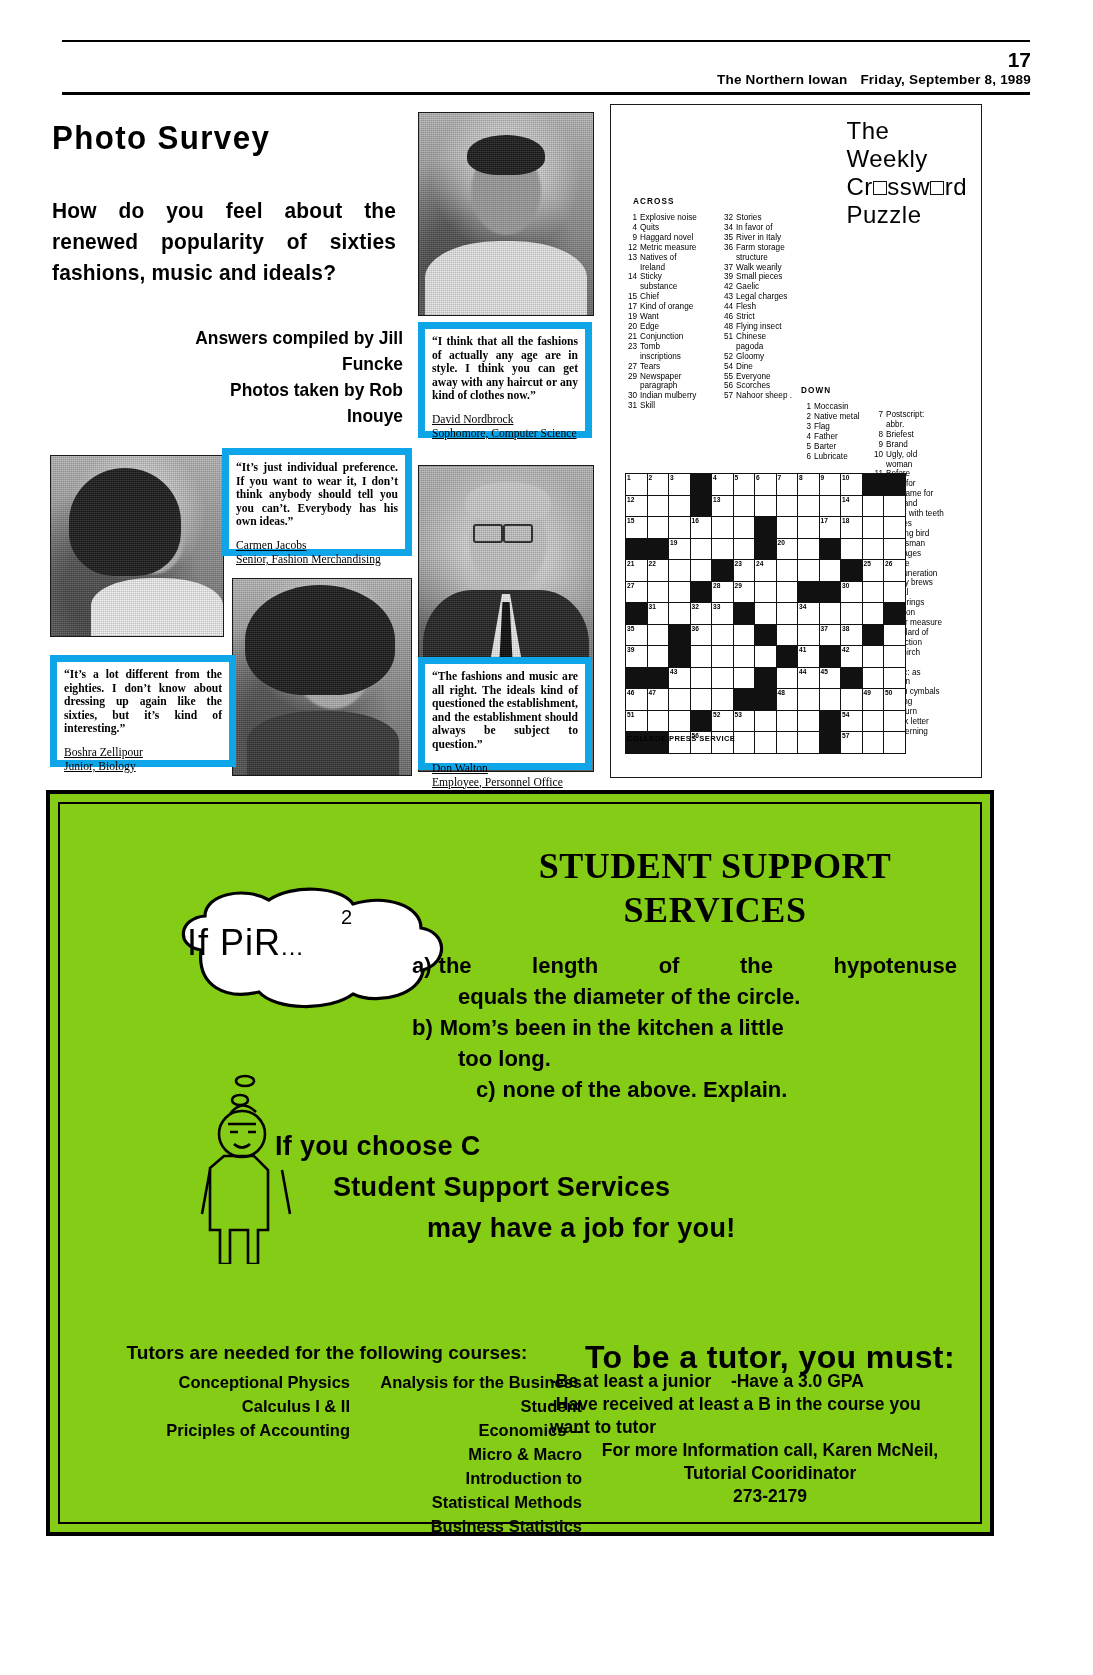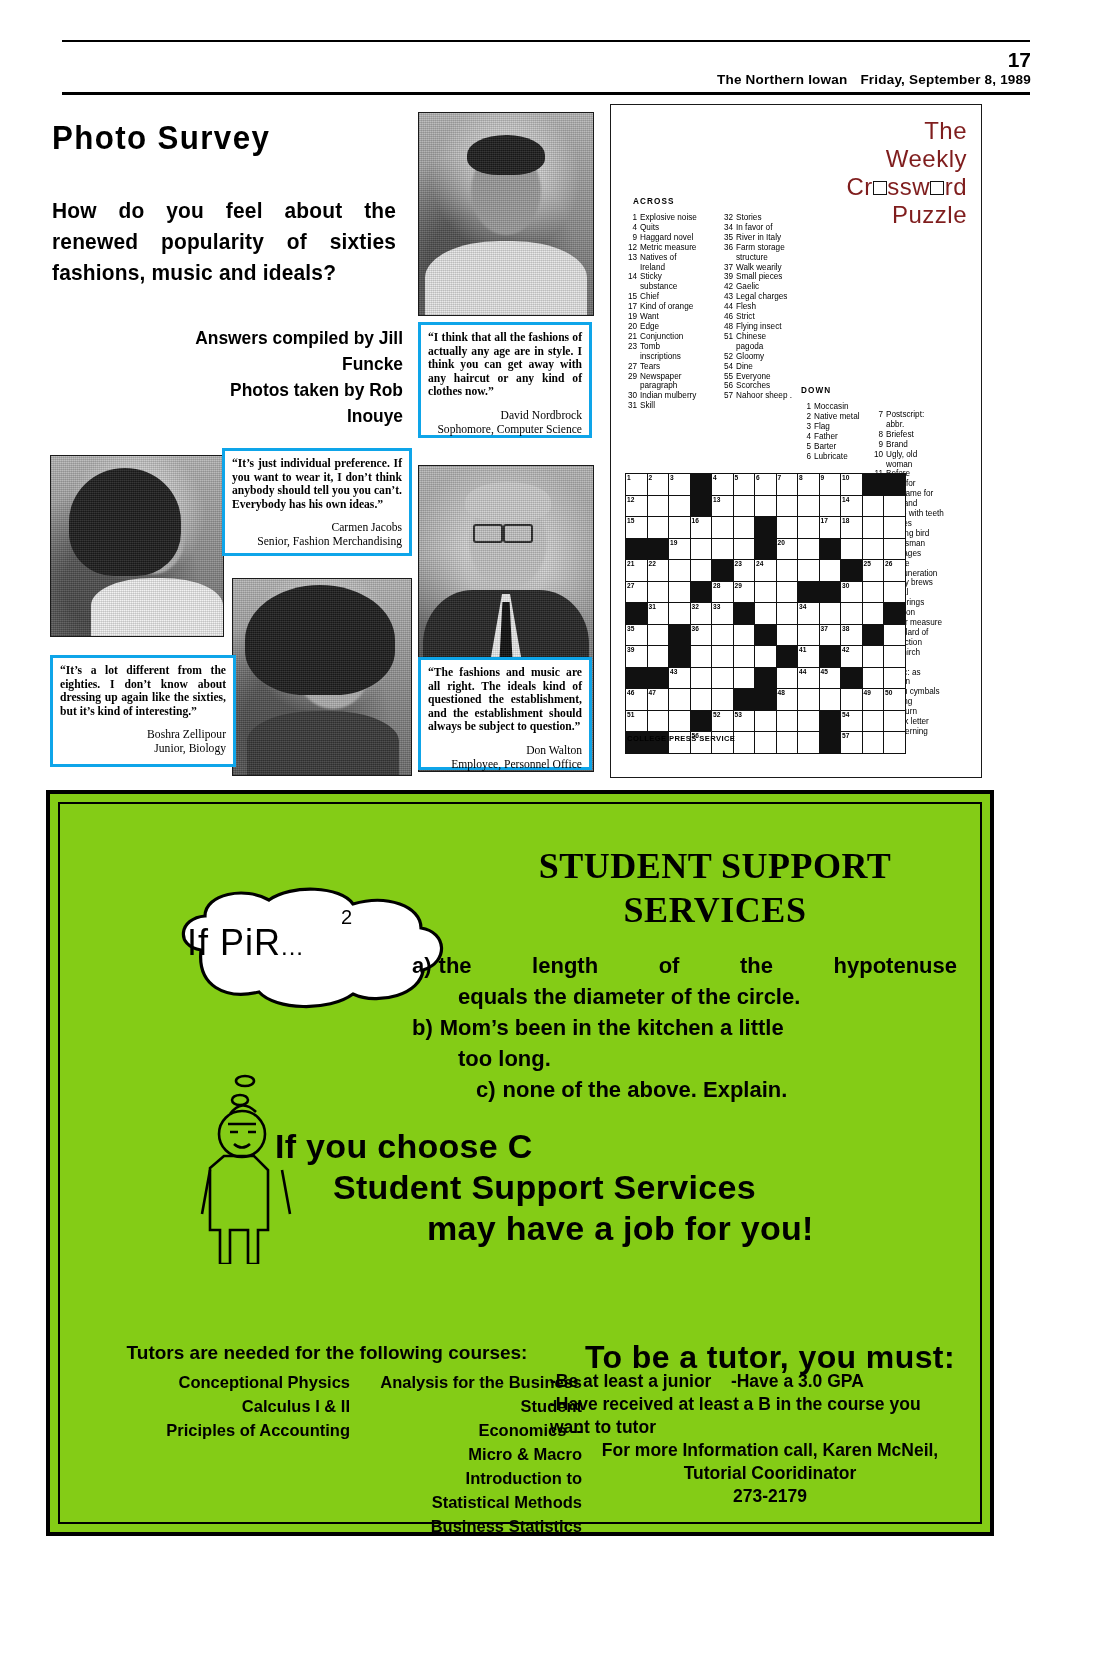--- a/index.html
+++ b/index.html
@@ -70,39 +70,39 @@
                   clip-path:polygon(30% 0,70% 0,100% 100%,0 100%);}
   #photo-don .glass{position:absolute;top:58px;width:26px;height:15px;border:2.5px solid #2a2a2a;border-radius:3px;}
 
   
   #photo-boshra{left:232px;top:578px;width:178px;height:196px;}
   #photo-boshra .hair{left:12px;top:6px;width:150px;height:110px;}
   #photo-boshra .fig{left:62px;top:44px;width:76px;height:86px;background:#b0b0b0;}
   #photo-boshra .torso{left:14px;top:132px;width:152px;height:66px;background:#3a3a3a;}
 
   
-  .qbox{position:absolute;border:3px solid #0ea5e9;background:#fff;
+  .qbox{position:absolute;border:7px solid #0ea5e9;background:#fff;
         font-family:"Liberation Serif",serif;font-weight:700;font-size:11.6px;
         line-height:13.6px;padding:6px 7px 5px 7px;box-sizing:border-box;}
   .qbox .qt{text-align:justify;}
-  .qbox .attr{margin-top:10px;text-align:right;font-weight:400;}
+  .qbox .attr{margin-top:10px;text-align:left;font-weight:400;text-decoration:underline;}
   .qbox .attr div{line-height:14px;}
 
   #quote-david{left:418px;top:322px;width:174px;height:116px;}
   #quote-carmen{left:222px;top:448px;width:190px;height:108px;}
   #quote-boshra{left:50px;top:655px;width:186px;height:112px;}
   #quote-don{left:418px;top:657px;width:174px;height:113px;}
 
   
   #crossword{position:absolute;left:610px;top:104px;width:370px;height:672px;
              border:1px solid #1a1a1a;background:#fff;}
   .cw-spine{position:absolute;left:611px;top:104px;width:6px;height:672px;background:#000;}
-  .cw-title{position:absolute;right:14px;top:12px;text-align:right;
+  .cw-title{position:absolute;right:14px;top:12px;
             font-family:"Liberation Sans",sans-serif;font-weight:300;font-size:24px;
-            line-height:28px;letter-spacing:.5px;color:#7f1d1d;}
+            line-height:28px;letter-spacing:.5px;color:#000000;}
   .cw-title .bx{display:inline-block;width:12px;height:12px;border:1.6px solid #111;
                 margin:0 .5px 1px 0;vertical-align:middle;}
   .cw-head{font-family:"Liberation Sans",sans-serif;font-weight:700;font-size:9.5px;
            letter-spacing:1.1px;}
   .cluecol{position:absolute;font-family:"Liberation Sans",sans-serif;font-size:8.2px;
            line-height:9.9px;}
   .cluecol .c{display:flex;}
   .cluecol .n{width:14px;text-align:right;margin-right:3px;flex:0 0 auto;}
   .cluecol .t{flex:1 1 auto;}
   .cluecol .cont{margin-left:17px;}
@@ -136,21 +136,21 @@
   .ad-choices{position:absolute;left:352px;top:146px;width:545px;
               font-family:"Liberation Sans",sans-serif;font-weight:700;font-size:22px;
               line-height:31px;}
   .ad-choices .row{display:flex;}
   .ad-choices .lab{flex:0 0 auto;padding-right:7px;}
   .ad-choices .txt{flex:1 1 auto;}
   .ad-choices .just{text-align:justify;text-align-last:justify;}
   .ad-choices .ind{margin-left:46px;}
 
   .ad-cta{position:absolute;left:215px;top:322px;width:700px;
-          font-family:"Liberation Sans",sans-serif;font-weight:700;font-size:34px;
+          font-family:"Liberation Sans",sans-serif;font-weight:700;font-size:27px;
           line-height:41px;letter-spacing:.3px;}
   .ad-cta .l2{margin-left:58px;}
   .ad-cta .l3{margin-left:152px;}
 
   
   .bubble{position:absolute;left:105px;top:80px;width:300px;height:130px;}
   .bubble svg{position:absolute;inset:0;}
   .bubble .eq{position:absolute;left:22px;top:38px;
               font-family:"Liberation Sans",sans-serif;font-weight:400;font-size:36px;
               letter-spacing:1px;}

